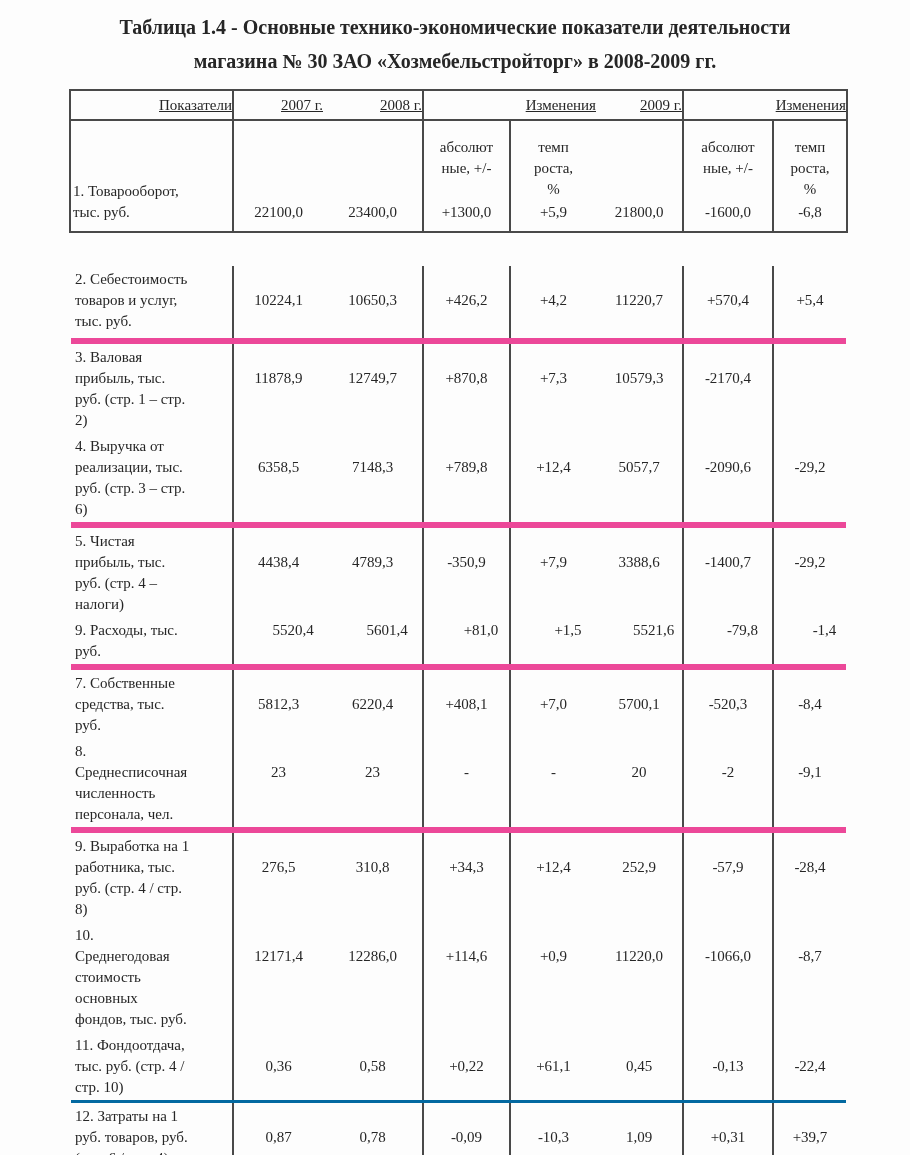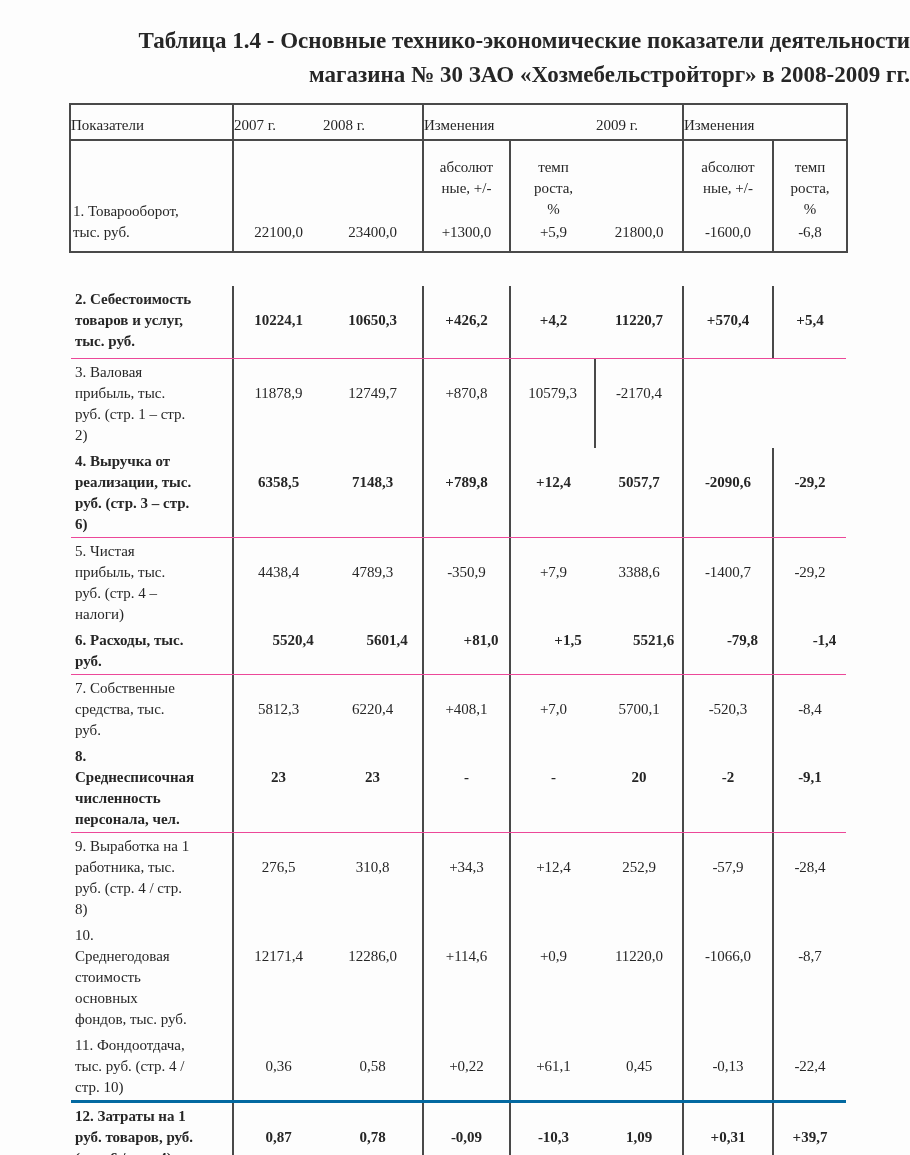--- a/index.html
+++ b/index.html
@@ -5,46 +5,46 @@
   html, body { margin: 0; padding: 0; }
   body {
     width: 910px; height: 1155px;
     background: #fdfdfd;
     color: #262626;
     font-family: "Liberation Serif", "DejaVu Serif", serif;
     overflow: hidden;
   }
   .page { position: relative; width: 910px; height: 1155px; }
 
-  .title { margin-top: 24px; text-align: right; font-weight: bold; font-size: 23px; line-height: 34px; }
+  .title { margin-top: 10px; text-align: center; font-weight: bold; font-size: 20px; line-height: 34px; }
   .title div { white-space: nowrap; }
 
   .tbl { margin: 11px 0 0 69px; font-size: 15px; line-height: 21px; }
 
   .grid { display: grid; grid-template-columns: 163px 89px 101px 87px 85px 88px 90px 72px; }
   .br { border-right: 2px solid #494949; }
   .span2 { grid-column: span 2; }
 
   
   .part1 { width: 775px; border: 2px solid #494949; border-bottom-width: 2.5px; }
   .rowA { border-bottom: 2.2px solid #494949; }
-  .rowA .cell { text-align: left; padding: 10px 0 3px; }
+  .rowA .cell { text-align: right; padding: 4px 0 3px; text-decoration: underline; }
   .rowB { height: 110px; }
   .rowB .cell { display: flex; flex-direction: column; justify-content: flex-end; align-items: center; padding: 16px 2px 8px; }
   .rowB .cell.subbed { justify-content: space-between; }
   .subh { white-space: pre-line; text-align: center; }
   .rowB .lab { align-items: flex-start; }
 
   
   .part2 { width: 775px; margin-left: 2px; }
   .lab { white-space: pre-line; text-align: left; }
   .row .lab { padding: 3px 2px 2px 4px; }
   .row .val { text-align: center; padding-top: 24px; }
   .row.vtop .val { padding-top: 3px; margin-left: 29px; }
-  .hb { border-bottom: 1px solid #ec4899; font-weight: bold; }
+  .hb { border-bottom: 6px solid #ec4899; }
   .hbthick { border-bottom: 3px solid #0369a1; }
   .hbblack { border-bottom: 3.2px solid #161616; }
   .row.last { min-height: 20px; }
   .row.last .lab { padding: 0 2px 1px 4px; }
   .row.r2 { min-height: 72px; }
 </style>
 </head>
 <body>
 
 <div class="page">
@@ -118,20 +118,21 @@
       </div>
 
       <div class="grid row">
         <div class="cell lab br">3. Валовая
 прибыль, тыс.
 руб. (стр. 1 – стр.
 2)</div>
         <div class="cell val">11878,9</div>
         <div class="cell val br">12749,7</div>
         <div class="cell val br">+870,8</div>
+        <div class="cell val">+7,3</div>
         <div class="cell val br">10579,3</div>
         <div class="cell val br">-2170,4</div>
       </div>
 
       <div class="grid row hb">
         <div class="cell lab br">4. Выручка от
 реализации, тыс.
 руб. (стр. 3 – стр.
 6)</div>
         <div class="cell val">6358,5</div>
@@ -151,21 +152,21 @@
         <div class="cell val">4438,4</div>
         <div class="cell val br">4789,3</div>
         <div class="cell val br">-350,9</div>
         <div class="cell val">+7,9</div>
         <div class="cell val br">3388,6</div>
         <div class="cell val br">-1400,7</div>
         <div class="cell val">-29,2</div>
       </div>
 
       <div class="grid row hb vtop">
-        <div class="cell lab br">6. Расходы, тыс.
+        <div class="cell lab br">9. Расходы, тыс.
 руб.</div>
         <div class="cell val">5520,4</div>
         <div class="cell val br">5601,4</div>
         <div class="cell val br">+81,0</div>
         <div class="cell val">+1,5</div>
         <div class="cell val br">5521,6</div>
         <div class="cell val br">-79,8</div>
         <div class="cell val">-1,4</div>
       </div>
 

